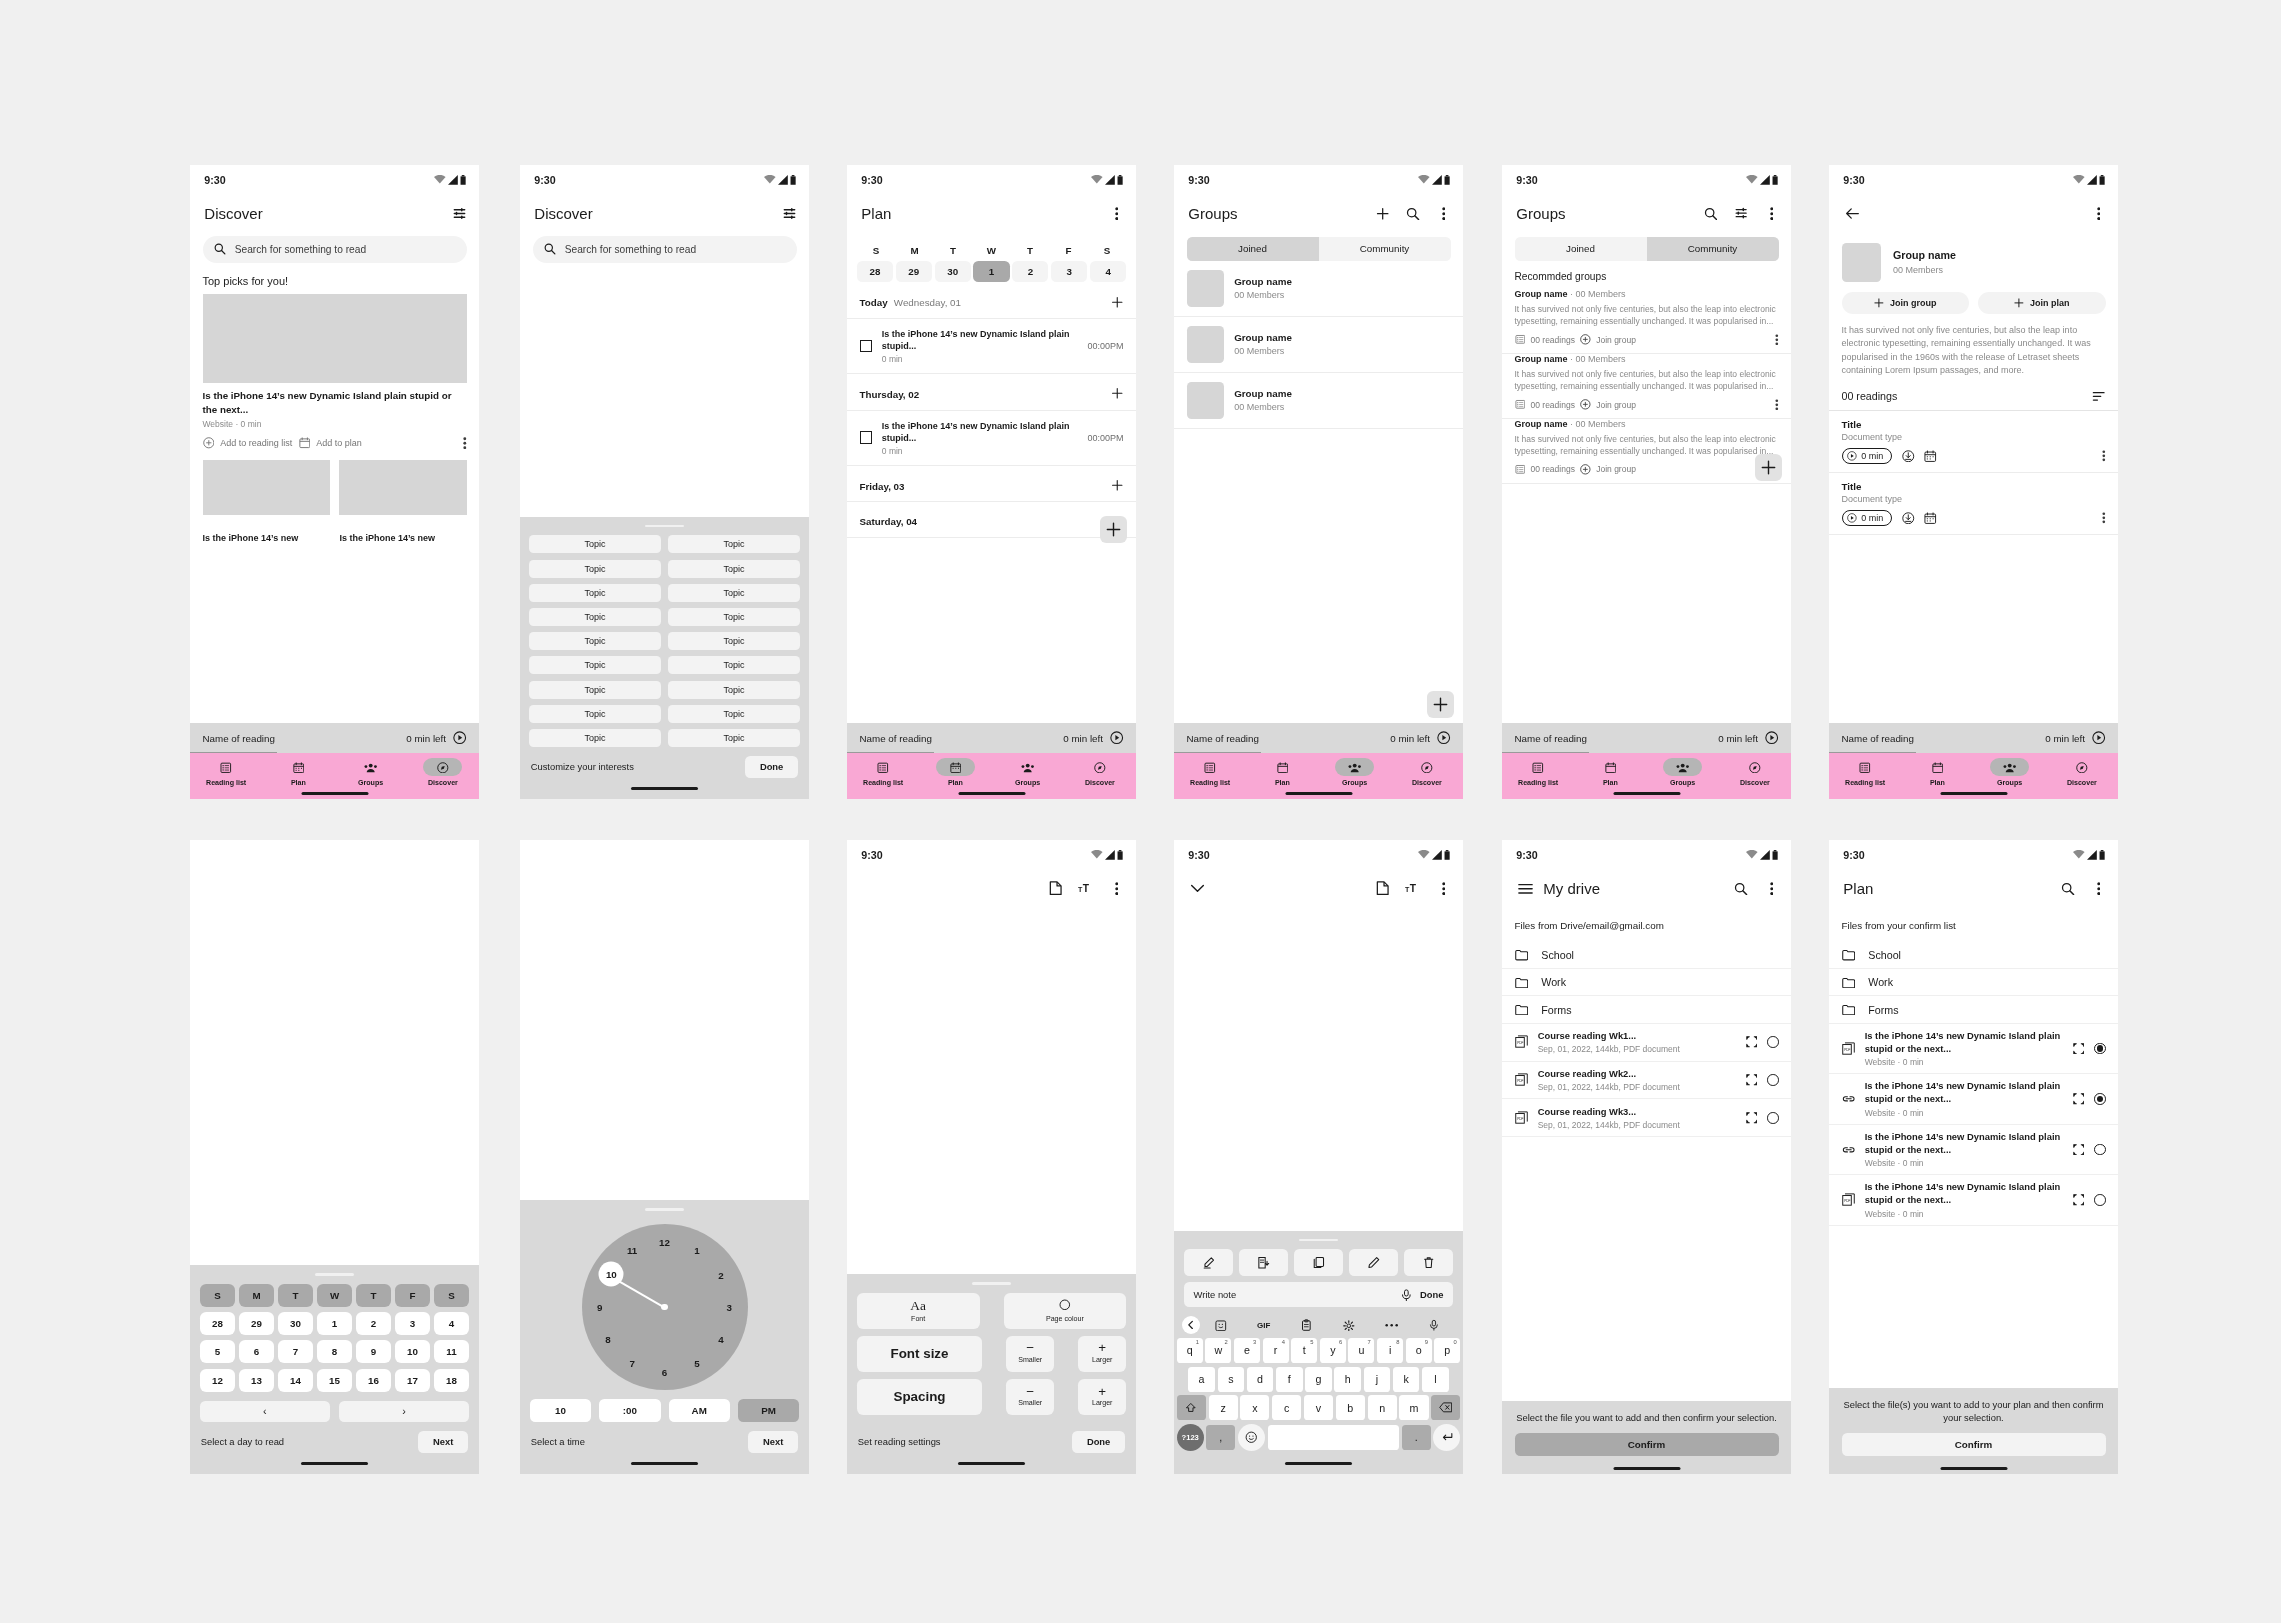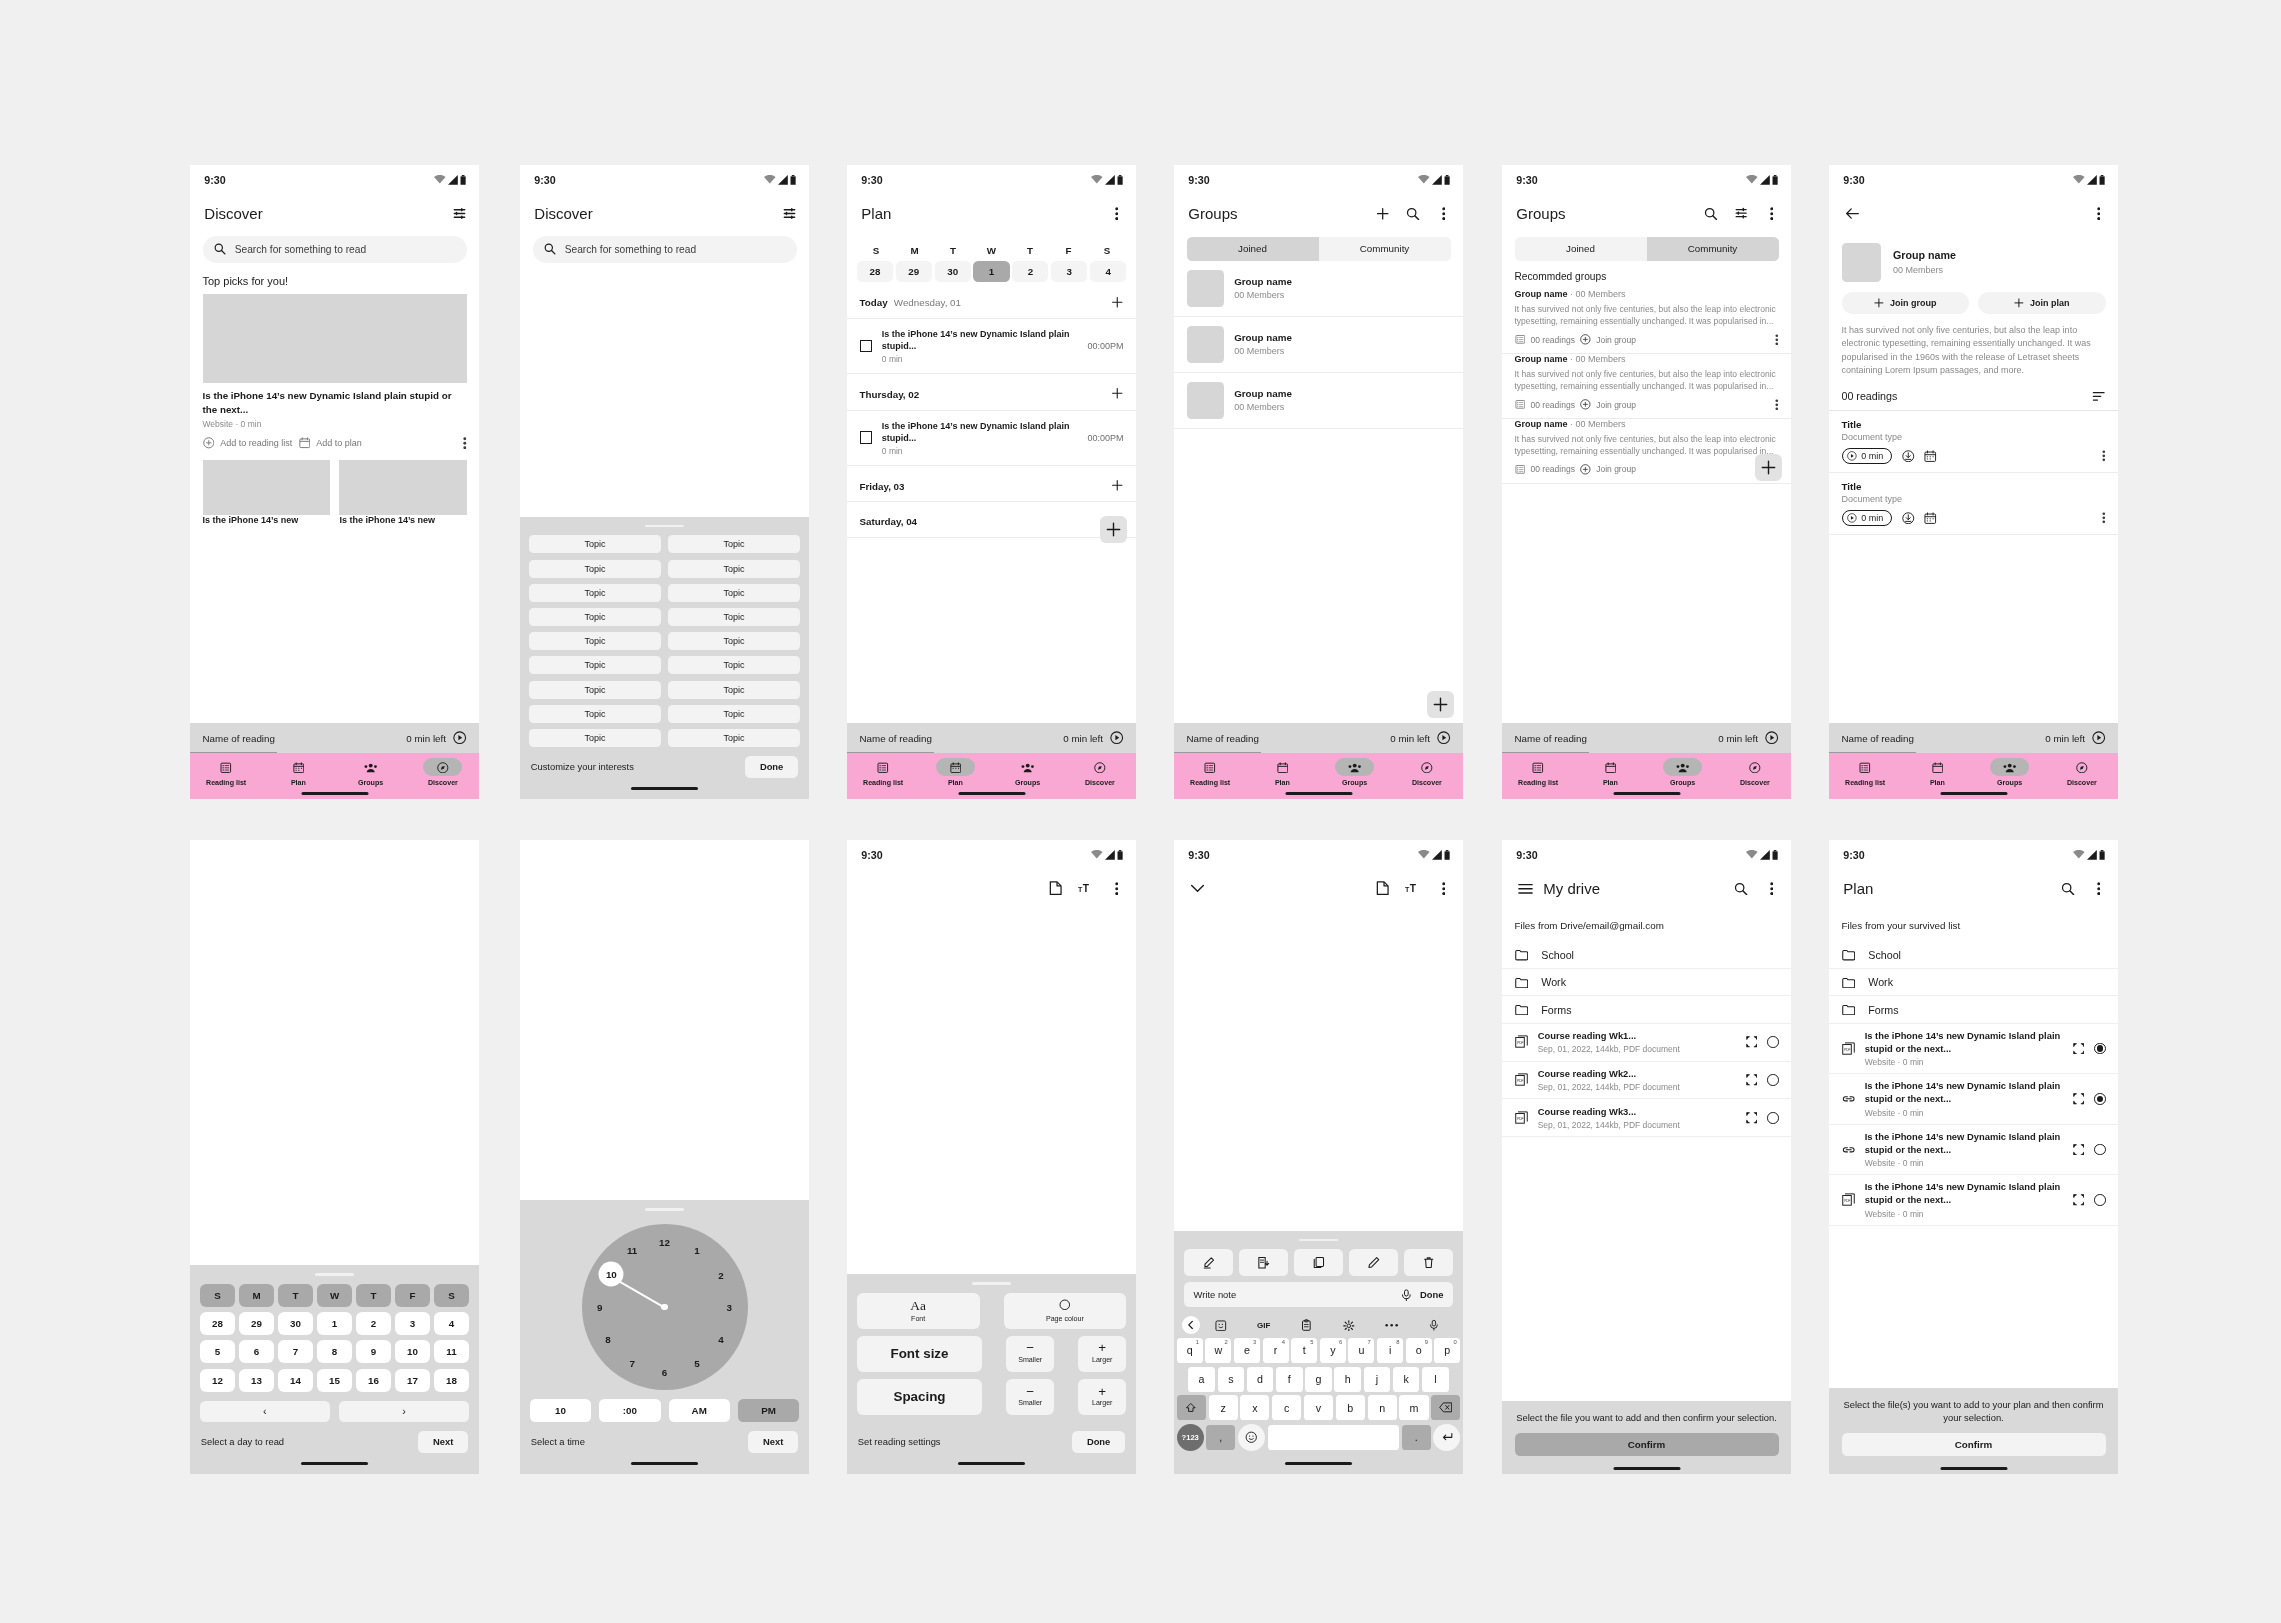--- a/index.html
+++ b/index.html
@@ -62,21 +62,21 @@
 
   .card-title { font-size:9.8px; font-weight:bold; color:#1b1b1b; line-height:1.35; padding:6.2px 12.5px 0 12.5px; }
   .card-meta { font-size:8.5px; color:#8a8a8a; padding:2.7px 12.5px 0 12.5px; }
   .card-actions { display:flex; align-items:center; gap:6.2px; padding:8px 12.5px 0 12.5px; }
   .card-actions .lbl { font-size:9px; color:#757575; }
   .card-actions .sp { flex:1; }
 
   .grid2 { display:flex; gap:9.8px; padding:10.7px 12.5px 0 12.5px; }
   .grid2 > div { flex:1; }
   .grid2 .th { height:55px; background:#d6d6d6; }
-  .grid2 .tt { font-size:9px; font-weight:bold; color:#1b1b1b; padding-top:0; }
+  .grid2 .tt { font-size:9px; font-weight:bold; color:#1b1b1b; padding-top:18px; }
 
   
   .player {
     margin-top:auto;
     background:#d9d9d9;
     height:30px; display:flex; align-items:center; padding:0 12.5px; gap:7.1px;
     position:relative;
   }
   .player .nm { font-size:9.8px; color:#1b1b1b; flex:1; }
   .player .tm { font-size:9.8px; color:#1b1b1b; }
@@ -1751,21 +1751,21 @@
             <svg width="3.6" height="13.4" viewBox="0 0 4 15">
               <g fill="#1b1b1b">
                 <circle cx="2" cy="2" r="1.7"></circle>
                 <circle cx="2" cy="7.5" r="1.7"></circle>
                 <circle cx="2" cy="13" r="1.7"></circle>
               </g>
             </svg>
           </span>
       </span>
     </div>
-    <div class="drivehint">Files from your survived list</div>
+    <div class="drivehint">Files from your confirm list</div>
     <div class="folderrow">
       <svg width="13.4" height="11.6" viewBox="0 0 18 15">
           <path d="M1 3.2A1.5 1.5 0 0 1 2.5 1.7h4l1.6 1.8h7.4A1.5 1.5 0 0 1 17 5v7.8a1.5 1.5 0 0 1-1.5 1.5h-13A1.5 1.5 0 0 1 1 12.8Z" fill="none" stroke="#1b1b1b" stroke-width="1.4" stroke-linejoin="round"></path>
         </svg>
       <span class="fn">School</span>
     </div>
     <div class="folderrow">
       <svg width="13.4" height="11.6" viewBox="0 0 18 15">
           <path d="M1 3.2A1.5 1.5 0 0 1 2.5 1.7h4l1.6 1.8h7.4A1.5 1.5 0 0 1 17 5v7.8a1.5 1.5 0 0 1-1.5 1.5h-13A1.5 1.5 0 0 1 1 12.8Z" fill="none" stroke="#1b1b1b" stroke-width="1.4" stroke-linejoin="round"></path>
         </svg>

